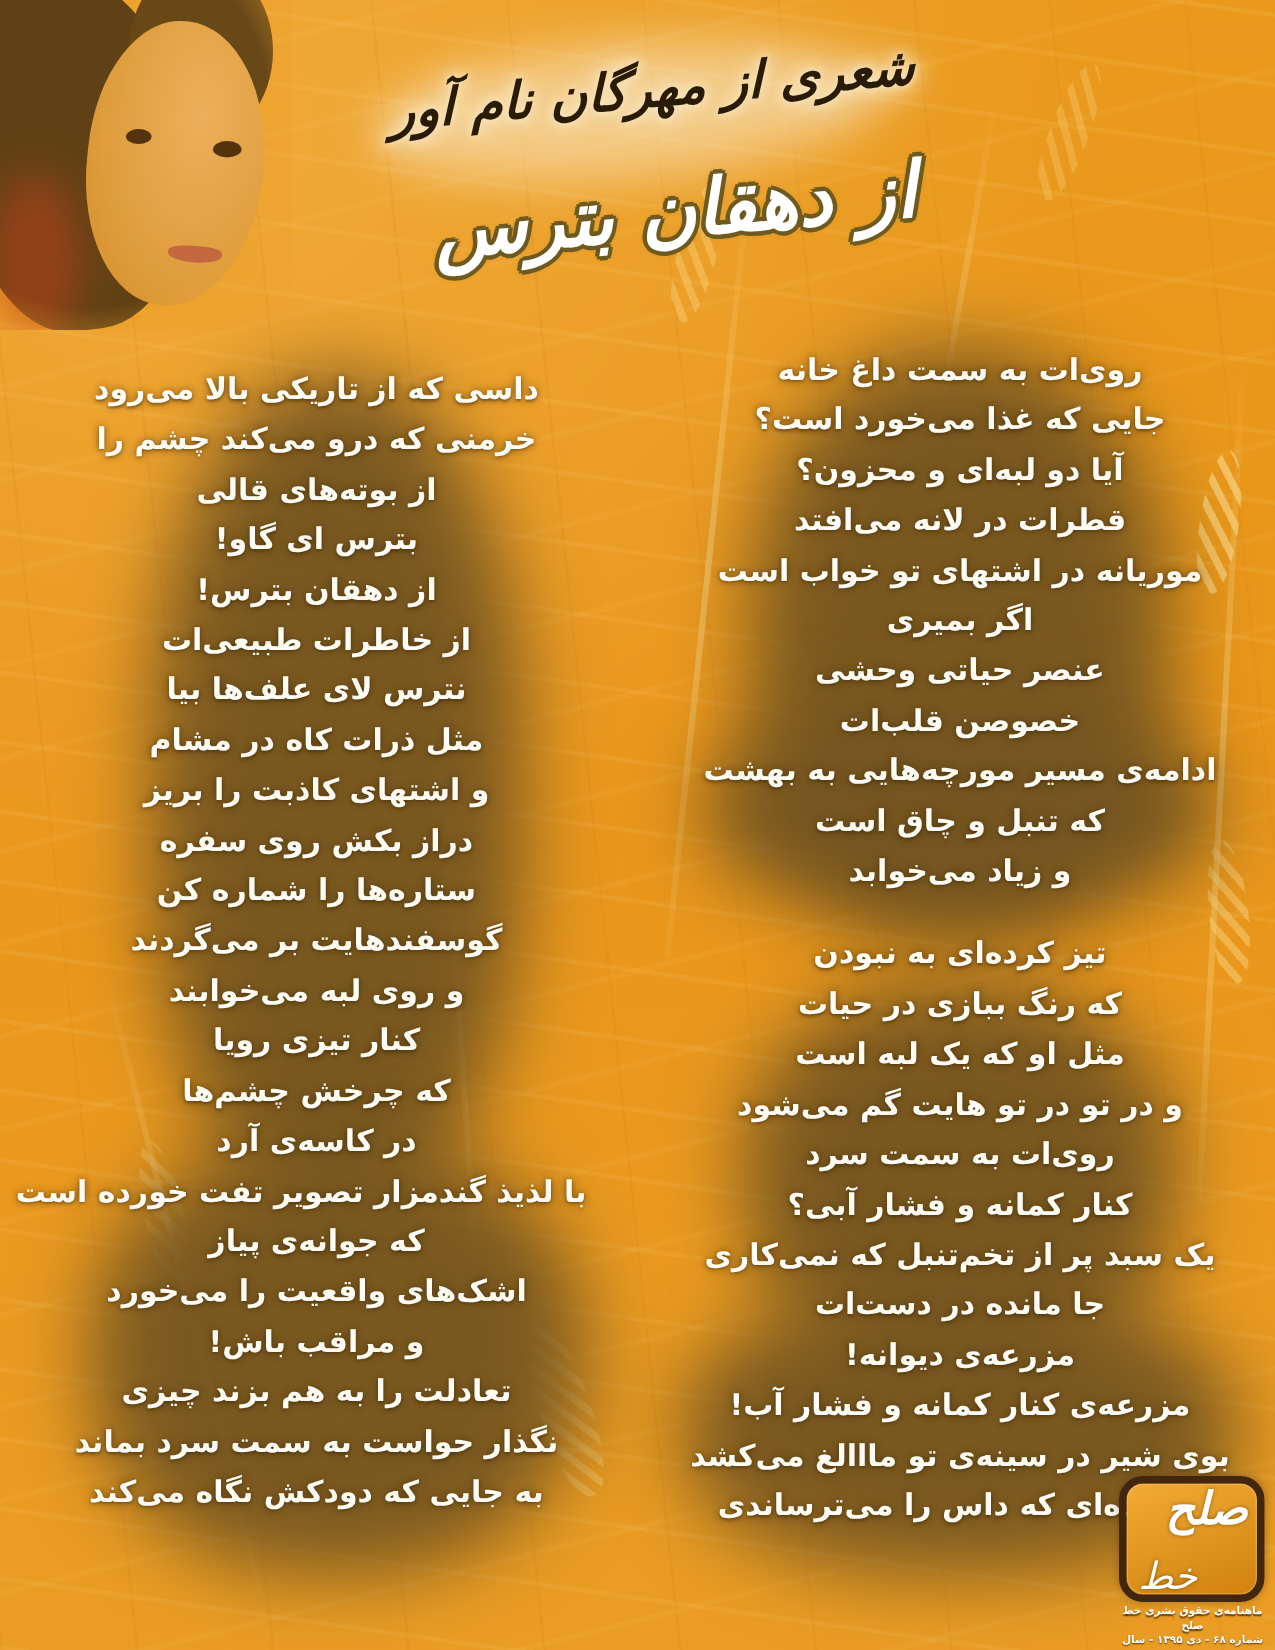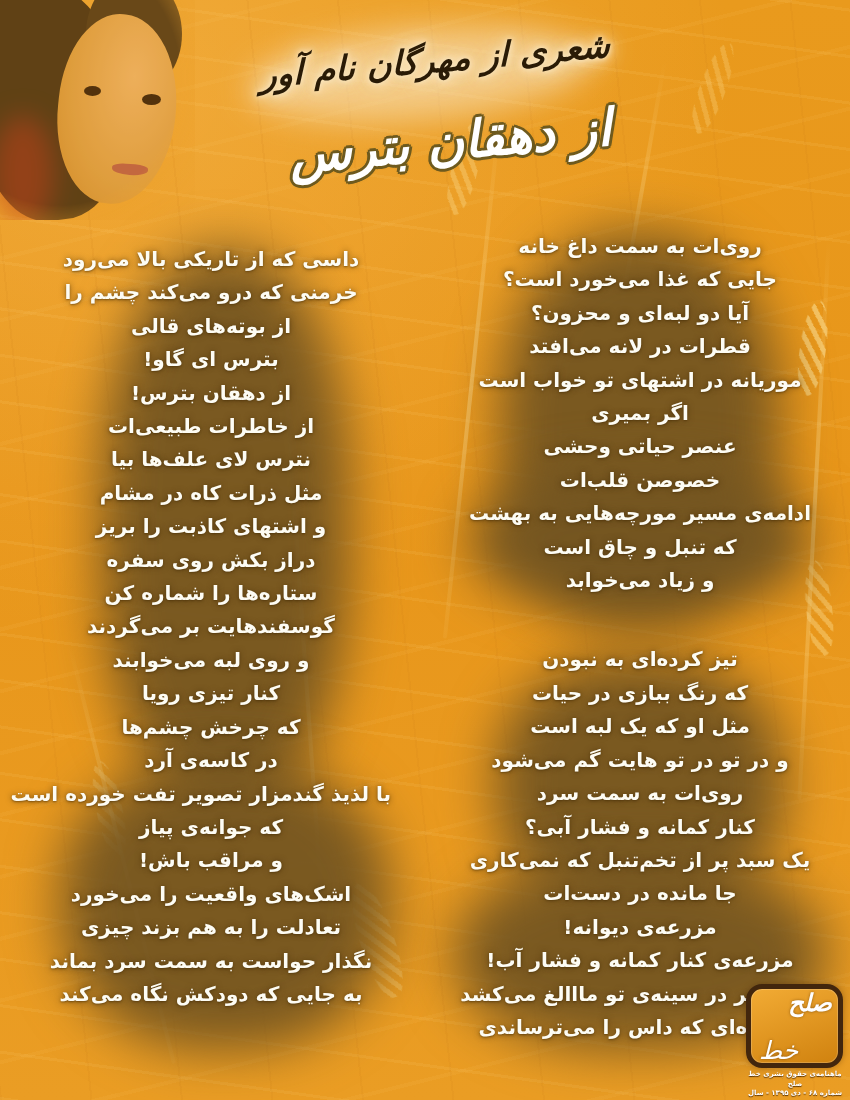--- a/index.html
+++ b/index.html
@@ -45,25 +45,25 @@
     text-shadow:
       -3px 0 0 #6e5a1e, 3px 0 0 #6e5a1e, 0 -3px 0 #6e5a1e, 0 3px 0 #6e5a1e,
       -2px -2px 0 #6e5a1e, 2px -2px 0 #6e5a1e, -2px 2px 0 #6e5a1e, 2px 2px 0 #6e5a1e,
       0 0 4px rgba(110,90,30,.8);}
   
   .col{position:absolute;direction:rtl;text-align:center;}
   .poem-line{line-height:33.4px;font-size:20px;font-weight:bold;color:#fdfcf4;white-space:nowrap;
     text-shadow:0 0 6px rgba(70,45,8,.65), 0 1px 2px rgba(70,45,8,.5);}
   #col-left{left:31px;top:243px;width:360px;}
   #col-right{left:455px;top:230px;width:370px;}
-  .stanza-2{margin-top:46px;}
+  .stanza-2{margin-top:22px;}
   
   .stamp{position:absolute;left:746px;top:984px;width:87px;height:74px;border:5px solid #42260d;border-radius:16px;
     background:linear-gradient(160deg,#f2ab34,#d0820f);box-shadow:inset 0 0 0 1px rgba(255,255,255,.18), 0 0 6px rgba(60,30,5,.35);}
-  .stamp .w1{position:absolute;right:6px;top:0px;font-size:24px;font-weight:bold;font-style:italic;color:#fff;direction:rtl;text-shadow:0 0 3px rgba(90,50,5,.6);}
+  .stamp .w1{position:absolute;right:6px;top:0px;font-size:30px;font-weight:bold;font-style:italic;color:#fff;direction:rtl;text-shadow:0 0 3px rgba(90,50,5,.6);}
   .stamp .w2{position:absolute;left:8px;bottom:-2px;font-size:25px;font-weight:normal;font-style:italic;color:#fff;direction:rtl;text-shadow:0 0 3px rgba(90,50,5,.6);}
   .stamp-caption{position:absolute;left:744px;top:1070px;width:102px;direction:rtl;text-align:center;
     font-size:7px;line-height:9.5px;font-weight:bold;color:#ffffff;text-shadow:0 1px 1px rgba(60,30,0,.85);}
 </style>
 </head>
 <body>
 
 <div id="canvas">
 
   <div class="streaks"></div>
@@ -143,22 +143,22 @@
         <div class="poem-line">و اشتهای کاذبت را بریز</div>
         <div class="poem-line">دراز بکش روی سفره</div>
         <div class="poem-line">ستاره‌ها را شماره کن</div>
         <div class="poem-line">گوسفندهایت بر می‌گردند</div>
         <div class="poem-line">و روی لبه می‌خوابند</div>
         <div class="poem-line">کنار تیزی رویا</div>
         <div class="poem-line">که چرخش چشم‌ها</div>
         <div class="poem-line">در کاسه‌ی آرد</div>
         <div class="poem-line">با لذیذ گندمزار تصویر تفت خورده است</div>
         <div class="poem-line">که جوانه‌ی پیاز</div>
+        <div class="poem-line">اشک‌های واقعیت را می‌خورد</div>
         <div class="poem-line">و مراقب باش!</div>
-        <div class="poem-line">اشک‌های واقعیت را می‌خورد</div>
         <div class="poem-line">تعادلت را به هم بزند چیزی</div>
         <div class="poem-line">نگذار حواست به سمت سرد بماند</div>
         <div class="poem-line">به جایی که دودکش نگاه می‌کند</div>
       </div>
   </div>
 
   <div class="stamp">
     <div class="w1">صلح</div>
     <div class="w2">خط</div>
   </div>

